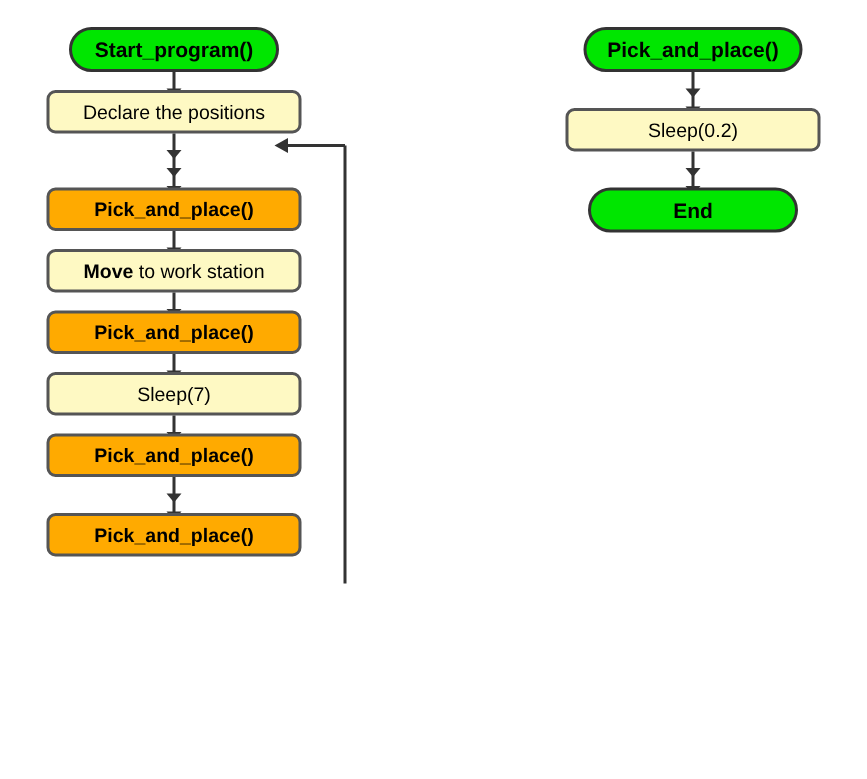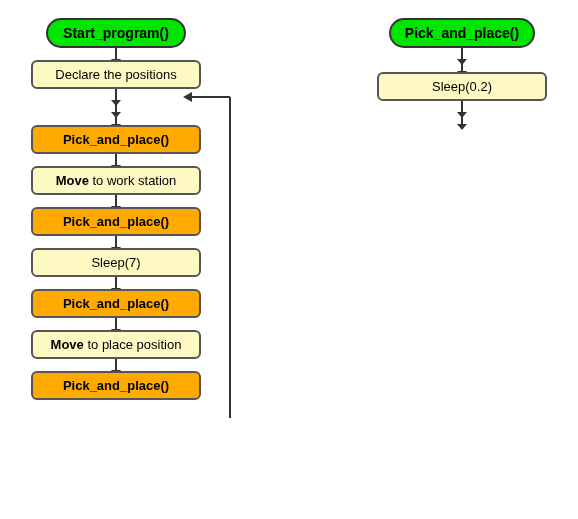--- a/index.html
+++ b/index.html
@@ -149,23 +149,20 @@
     <div class="node node-gray">
       <span>Sleep(7)</span>
     </div>
     <div class="arrow-down"></div>
 
     <div class="node node-orange">
       <span><b>Pick_and_place()</b></span>
     </div>
     <div class="arrow-down"></div>
 
-    <div class="node node-gray">
-      <span><b>Move</b> to place position</span>
-    </div>
     <div class="arrow-down"></div>
 
     <div class="node node-orange">
       <span><b>Pick_and_place()</b></span>
     </div>
   </div>
 
   <div class="column-right">
 
     <div class="node node-green">
@@ -175,20 +172,23 @@
 
     <div class="arrow-down"></div>
 
     <div class="node node-gray">
       <span>Sleep(0.2)</span>
     </div>
     <div class="arrow-down"></div>
 
     <div class="arrow-down"></div>
 
+    <div class="node node-green">
+      <span>End</span>
+    </div>
   </div>
 
   <svg class="svg-overlay" xmlns="http://www.w3.org/2000/svg">
 
     <line x1="192" y1="490" x2="230" y2="490" stroke="#333" stroke-width="2"></line>
     <line x1="230" y1="490" x2="230" y2="97" stroke="#333" stroke-width="2"></line>
     <line x1="230" y1="97" x2="192" y2="97" stroke="#333" stroke-width="2"></line>
     <polygon points="192,92 192,102 183,97" fill="#333"></polygon>
   </svg>
 </div>

